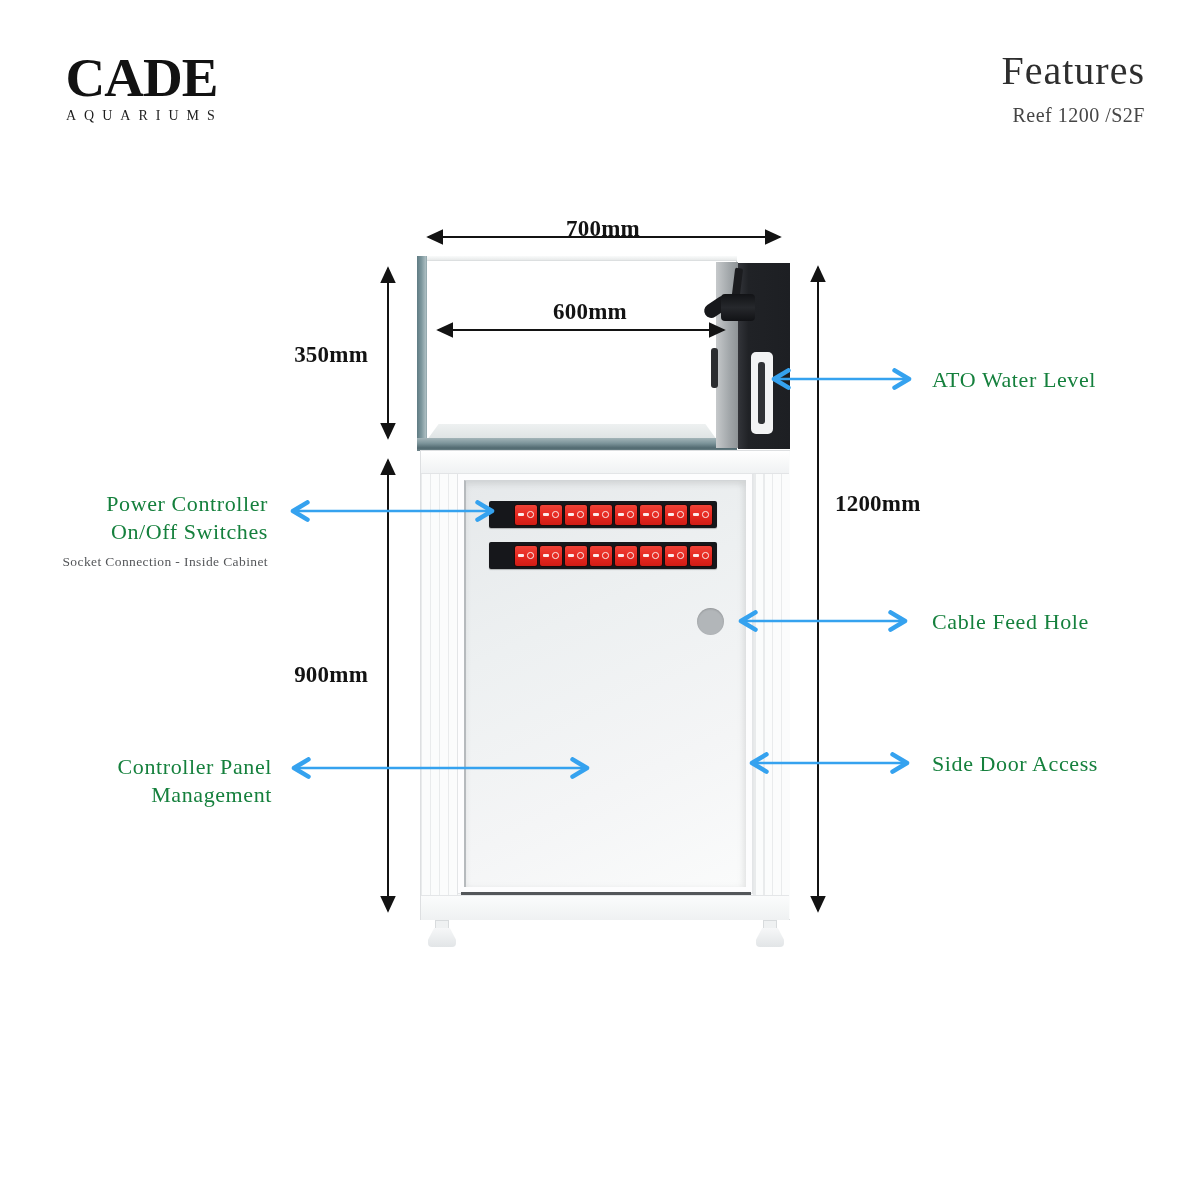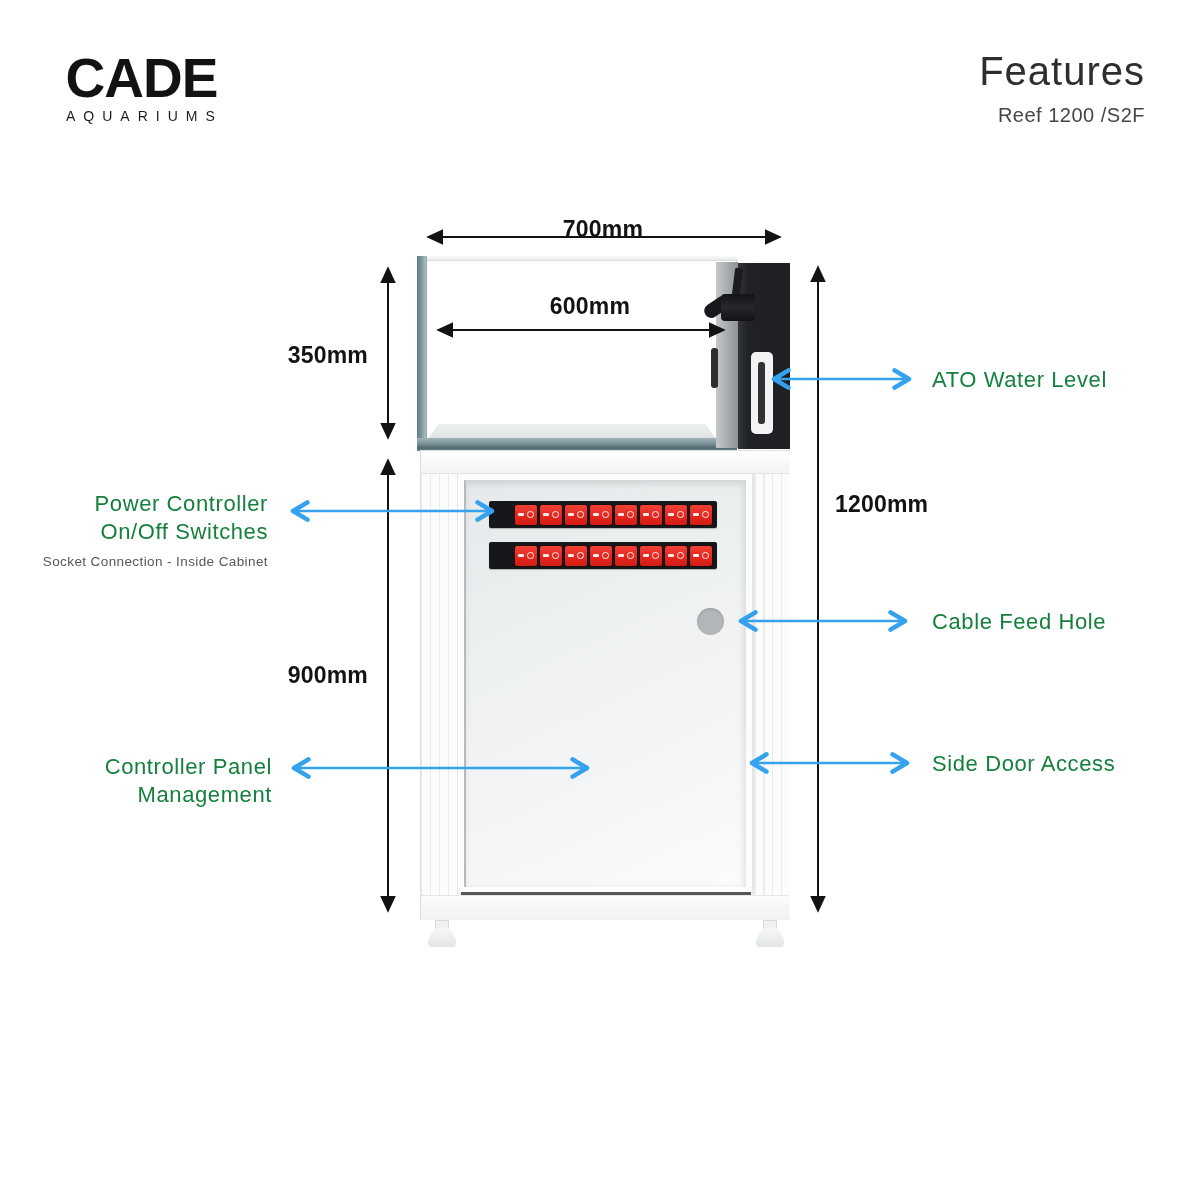--- a/index.html
+++ b/index.html
@@ -1,17 +1,17 @@
 <!DOCTYPE html>
 <html><head>
 <meta charset="utf-8">
 <style>
   html,body{margin:0;padding:0;background:#fff;}
   .canvas{position:relative;width:1200px;height:1052px;background:#ffffff;overflow:hidden;
-          font-family:Liberation Sans, sans-serif;}
+          font-family:Liberation Serif, serif;}
   .abs{position:absolute;}
 
   
   .logo{left:60px;top:50px;text-align:center;color:#121212;}
   .logo .brand{font-size:55px;font-weight:800;letter-spacing:-1px;line-height:56px;}
   .logo .tagline{font-size:14px;font-weight:500;letter-spacing:8px;margin-top:2px;color:#1d1d1d;margin-left:6px;}
   .header-right{right:55px;top:48px;text-align:right;color:#2e2e2e;}
   .header-right .title{font-size:40px;font-weight:300;letter-spacing:1px;line-height:46px;}
   .header-right .subtitle{font-size:20px;font-weight:400;color:#454545;margin-top:10px;letter-spacing:.5px;}
 
@@ -214,21 +214,21 @@
     <g stroke="#35A2EF" stroke-width="2.3">
       <line x1="775" y1="379" x2="908" y2="379" marker-start="url(#ma)" marker-end="url(#ma)"></line>
       <line x1="294" y1="511" x2="491" y2="511" marker-start="url(#ma)" marker-end="url(#ma)"></line>
       <line x1="742" y1="621" x2="904" y2="621" marker-start="url(#ma)" marker-end="url(#ma)"></line>
       <line x1="295" y1="768" x2="586" y2="768" marker-start="url(#ma)" marker-end="url(#ma)"></line>
       <line x1="753" y1="763" x2="906" y2="763" marker-start="url(#ma)" marker-end="url(#ma)"></line>
     </g>
   </svg>
 
   <div class="abs dim tc" style="left:518px;top:216px;width:170px;">700mm</div>
-  <div class="abs dim tc" style="left:505px;top:293px;width:170px;">600mm</div>
+  <div class="abs dim tc" style="left:505px;top:299px;width:170px;">600mm</div>
   <div class="abs dim tr" style="left:248px;top:342px;width:120px;">350mm</div>
   <div class="abs dim tr" style="left:248px;top:662px;width:120px;">900mm</div>
   <div class="abs dim" style="left:835px;top:491px;">1200mm</div>
 
   <div class="abs callout" style="left:932px;top:366px;">ATO Water Level</div>
 
   <div class="abs tr" style="left:30px;top:490px;width:238px;">
     <div class="callout">Power Controller</div>
     <div class="callout">On/Off Switches</div>
     <div class="callout-note">Socket Connection - Inside Cabinet</div>

